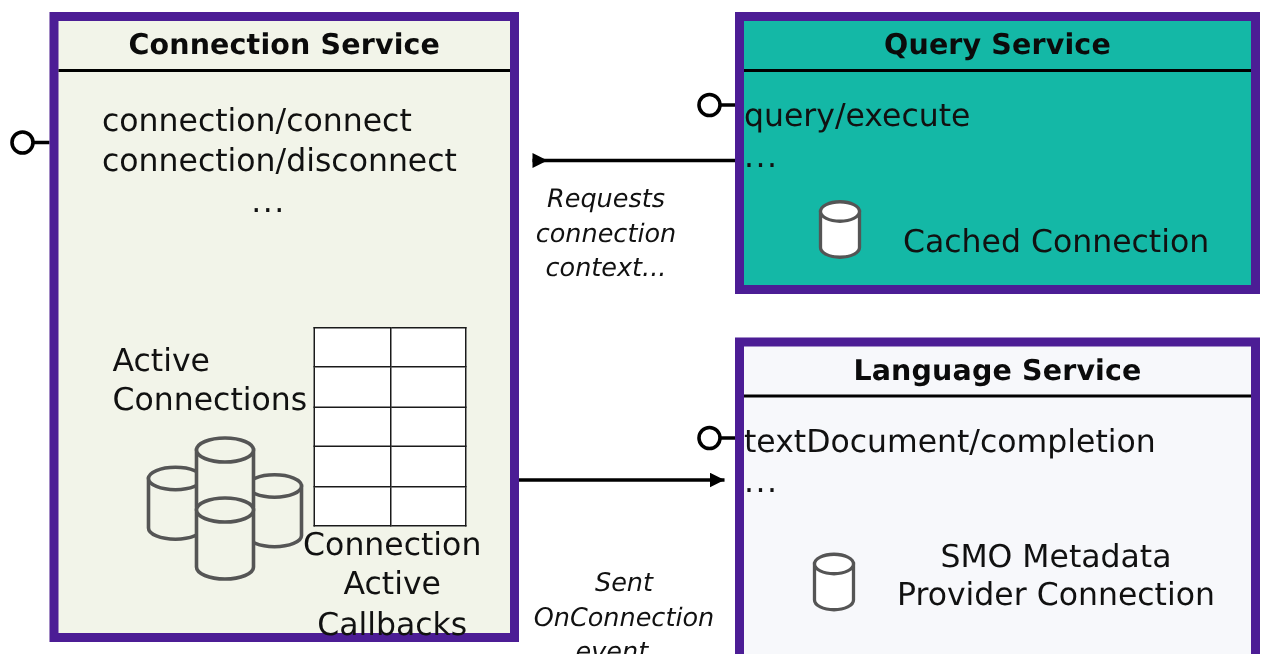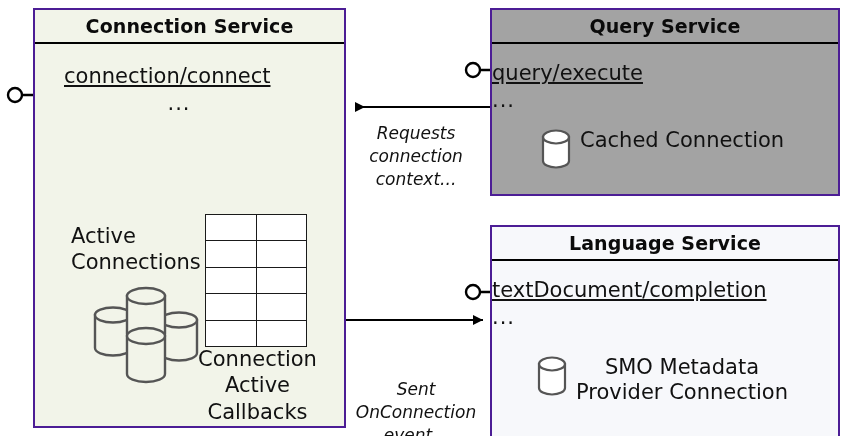--- a/index.html
+++ b/index.html
@@ -20,35 +20,35 @@
   .svg-layer {
     position: absolute;
     left: 0;
     top: 0;
     width: 846px;
     height: 436px;
   }
   .component-box {
     position: absolute;
     box-sizing: border-box;
-    border: 2px solid #4c1d95;
+    border: 6px solid #4c1d95;
   }
   .box-connection {
     left: 33px;
     top: 8px;
     width: 313px;
     height: 420px;
     background: #f2f4e9;
   }
   .box-query {
     left: 490px;
     top: 8px;
     width: 350px;
     height: 188px;
-    background: #a3a3a3;
+    background: #14b8a6;
   }
   .box-language {
     left: 490px;
     top: 225px;
     width: 350px;
     height: 251px;
     background: #f7f8fb;
   }
   .box-header {
     position: absolute;
@@ -88,21 +88,21 @@
     text-align: left;
     padding-left: 29px;
     box-sizing: border-box;
   }
   .box-connection .api-list .ellipsis {
     text-align: center;
     padding-right: 50px;
   }
   .box-query .api-list { top: 14px; }
   .box-language .api-list { top: 14px; }
-  .api-line { white-space: nowrap; text-decoration: underline; }
+  .api-line { white-space: nowrap; }
   .ellipsis {
     letter-spacing: 1px;
   }
   
   .active-conn-label {
     position: absolute;
     left: 36px;
     top: 177px;
     width: 150px;
     text-align: left;
@@ -140,22 +140,22 @@
     width: 165px;
     text-align: center;
     font-size: 21px;
     color: #111111;
     line-height: 1.25;
   }
   
   .resource-row {
     position: absolute;
     display: flex;
-    align-items: flex-start;
-    gap: 8px;
+    align-items: flex-end;
+    gap: 26px;
     font-size: 21px;
     color: #111111;
   }
   .res-query {
     left: 48px;
     top: 82px;
   }
   .res-language {
     left: 44px;
     top: 92px;
@@ -167,21 +167,21 @@
   
   .edge-label {
     position: absolute;
     font-style: italic;
     font-size: 17px;
     color: #111111;
     text-align: center;
     line-height: 1.35;
   }
   .edge-label-top {
-    left: 352px;
+    left: 340px;
     top: 122px;
     width: 128px;
   }
   .edge-label-bottom {
     left: 352px;
     top: 334px;
     width: 128px;
     margin-top: 44px;
   }
 </style>
@@ -223,20 +223,21 @@
       <path d="M346,320 L483,320" stroke="#000000" stroke-width="2.2" fill="none" marker-end="url(#arrowRight)"></path>
     </g>
   </svg>
 
   <div class="component-box box-connection">
     <div class="box-header">Connection Service</div>
     <div class="box-body">
 
       <div class="api-list">
         <div class="api-line">connection/connect</div>
+        <div class="api-line">connection/disconnect</div>
         <div class="ellipsis">...</div>
       </div>
 
       <div class="active-conn-label">
         <div>Active</div>
         <div>Connections</div>
       </div>
 
       <svg class="db-cluster" viewBox="0 0 130 105" xmlns="http://www.w3.org/2000/svg">
         <g fill="#f2f4e9" stroke="#555555" stroke-width="2.4">

